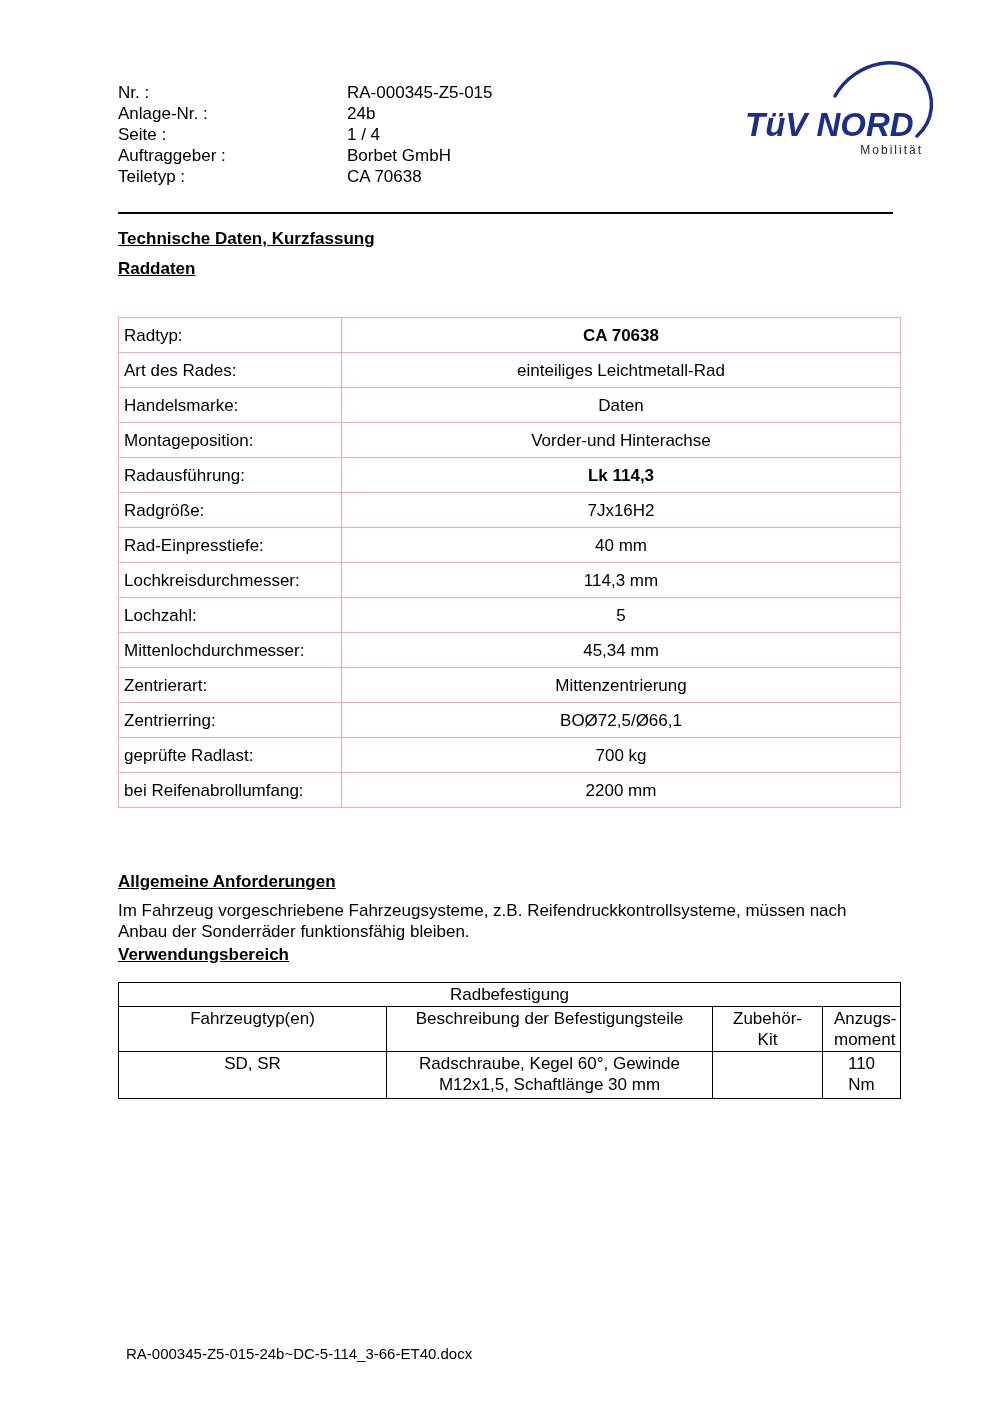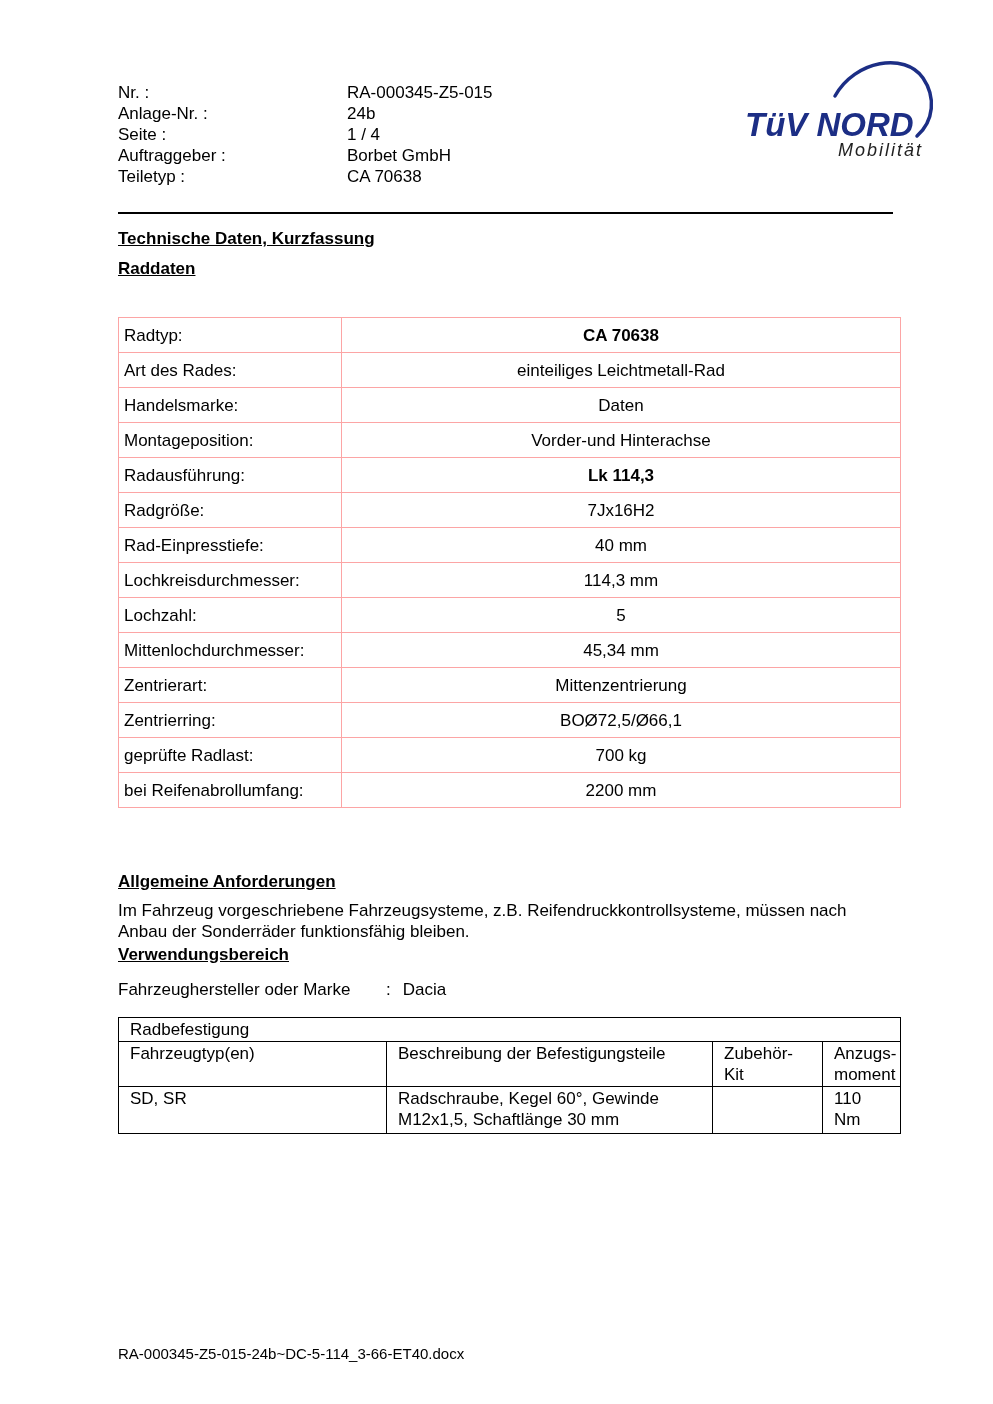--- a/index.html
+++ b/index.html
@@ -20,21 +20,21 @@
   .h-title { margin-bottom: 0; }
   .h-row { }
   .h-label { display: inline-block; width: 229px; vertical-align: top; }
   .h-value { }
 
   
   .logo { position: absolute; right: 56px; top: 50px; width: 192px; }
   .logo-svg { display: block; }
   .swoosh { fill: none; stroke-width: 3.5px; stroke-linecap: round; }
   .logo-text { font-family: "Liberation Sans", sans-serif; font-weight: bold; font-style: italic; font-size: 33px; }
-  .logo-tagline { font-style: italic; font-size: 18px; letter-spacing: 2px; color: #222222; text-align: right; padding-right: 14px; margin-top: -6px; }
+  .logo-tagline { font-size: 12px; letter-spacing: 2px; color: #222222; text-align: right; padding-right: 14px; margin-top: -6px; }
 
   .rule { margin-top: 25px; width: 775px; border: none; border-top: 2px solid #000; height: 0; }
 
   .sec-heading { font-weight: bold; text-decoration: underline; margin-top: 14px; }
   .sec-heading.sub { margin-top: 9px; }
   .sec-heading.after-table { margin-top: 63px; }
   .sec-heading.tight { margin-top: 2px; }
 
   
   table.raddaten { border-collapse: collapse; width: 782px; margin-top: 38px; table-layout: fixed; }
@@ -43,26 +43,26 @@
   table.raddaten td.val { text-align: center; }
   table.raddaten tr.strong td.val { font-weight: bold; }
 
   .body-text { margin: 8px 0 0 0; width: 745px; }
   .marke-line { margin-top: 14px; }
   .marke-label { display: inline-block; width: 268px; }
   .marke-value { margin-left: 12px; }
 
   
   table.befestigung { border-collapse: collapse; width: 782px; margin-top: 17px; table-layout: fixed; }
-  table.befestigung td { border: 1px solid #000; padding: 1px 11px; vertical-align: top; text-align: left; overflow: hidden; }
+  table.befestigung td { border: 1px solid #000; padding: 1px 11px; vertical-align: top; text-align: center; overflow: hidden; }
   table.befestigung tr.caption-row td { height: 21px; }
   table.befestigung tr.header-row td { height: 42px; margin-top: 44px; }
   table.befestigung tr.data-row td { height: 44px; }
 
-  .footer { position: absolute; left: 118px; bottom: 40px; font-size: 15px; }
+  .footer { position: absolute; left: 126px; bottom: 40px; font-size: 15px; }
 </style>
 </head>
 <body>
 
 <div class="page">
 
   <div class="logo">
     <svg class="logo-svg" width="192" height="96" viewBox="0 0 192 96">
       <path class="swoosh" d="M 90 46 C 110 10, 160 2, 178 28 C 191 47, 189 71, 172 86" stroke="#1c2e85"></path>
       <text class="logo-text" x="0" y="86" fill="#1c2e85">TüV NORD</text>
@@ -157,23 +157,20 @@
           <td class="lbl">bei Reifenabrollumfang:</td>
           <td class="val">2200 mm</td>
         </tr>
       </tbody>
     </table>
 
     <div class="sec-heading after-table">Allgemeine Anforderungen</div>
     <p class="body-text">Im Fahrzeug vorgeschriebene Fahrzeugsysteme, z.B. Reifendruckkontrollsysteme, müssen nach Anbau der Sonderräder funktionsfähig bleiben.</p>
 
     <div class="sec-heading tight">Verwendungsbereich</div>
-    <div class="marke-line">
-      <span class="marke-label">Fahrzeughersteller oder Marke</span><span>:</span><span class="marke-value">Dacia</span>
-    </div>
 
     <table class="befestigung">
       <colgroup>
         <col style="width:268px">
           <col style="width:326px">
           <col style="width:110px">
           <col style="width:78px">
       </colgroup>
       <tbody>
         <tr class="caption-row">

